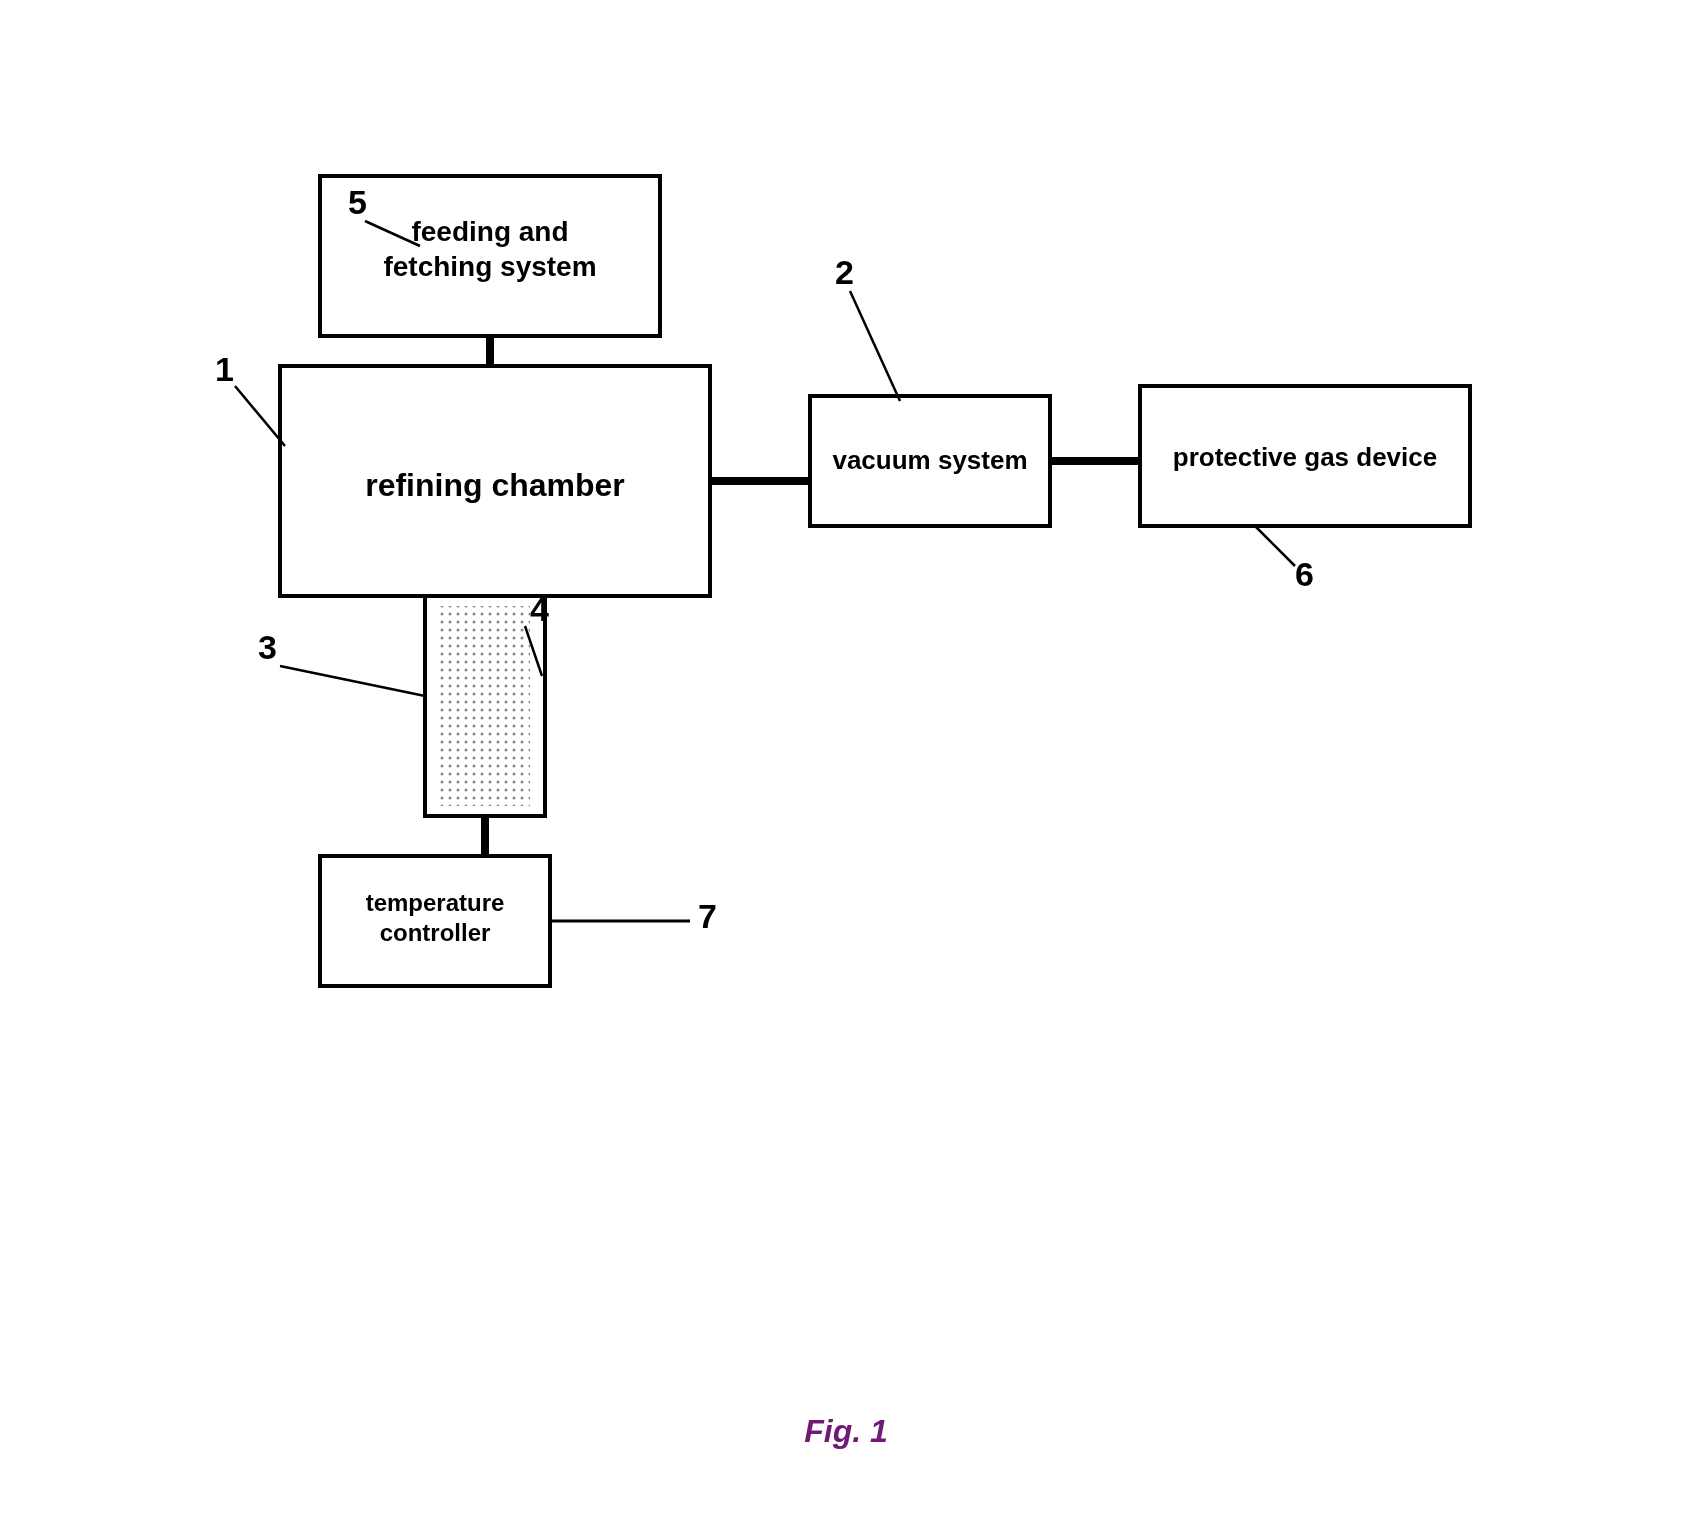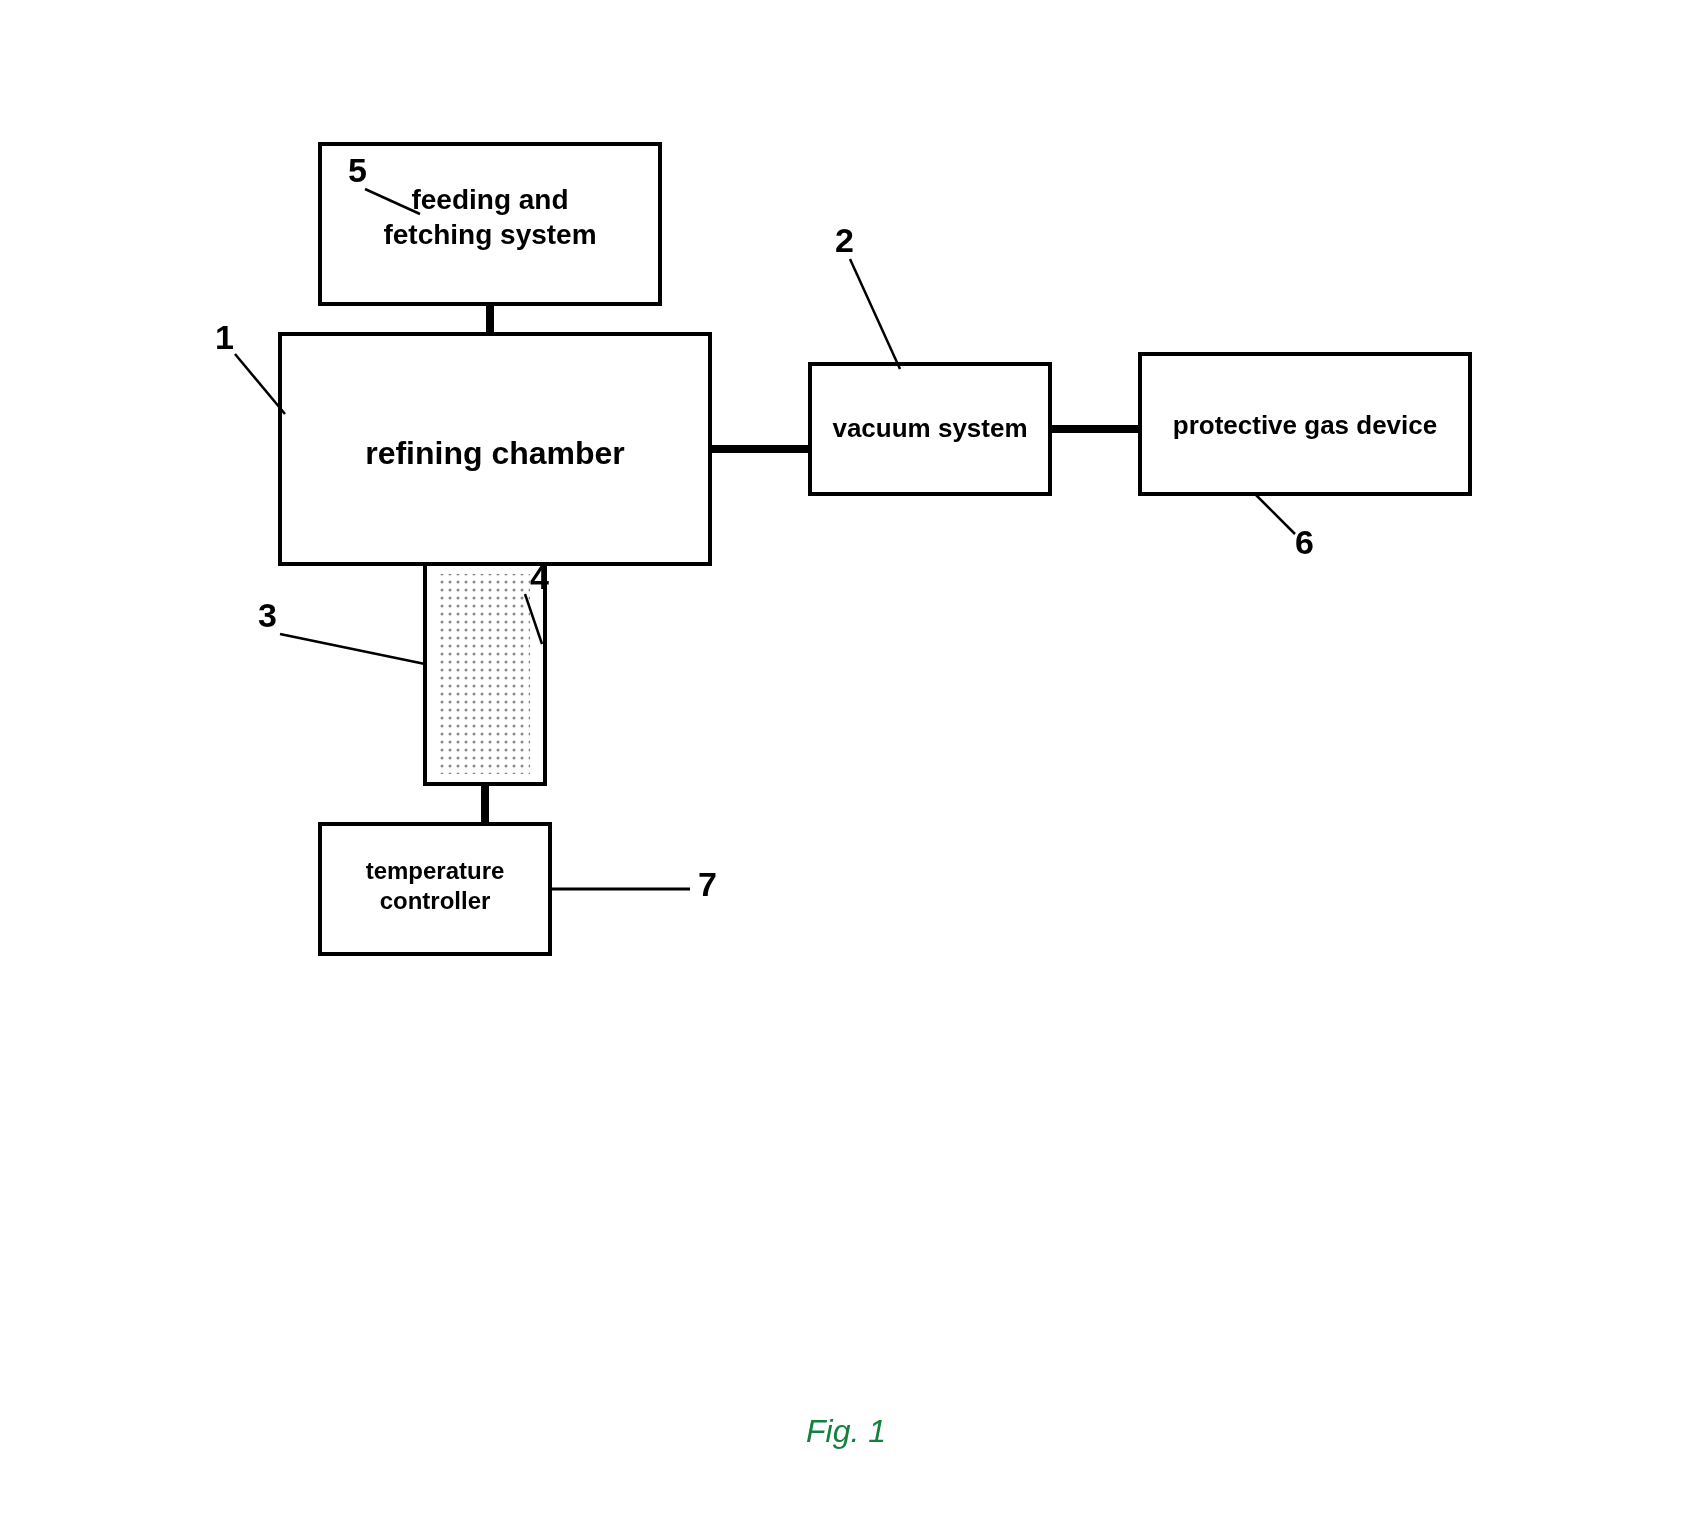--- a/index.html
+++ b/index.html
@@ -7,21 +7,21 @@
       width: 1692px;
       height: 1530px;
       background: #ffffff;
       font-family: Arial, sans-serif;
       position: relative;
       overflow: hidden;
     }
 
     .diagram-container {
       position: absolute;
-      top: 44px;
+      top: 76px;
       left: 80px;
       width: 1560px;
       height: 1350px;
     }
 
     
     .diagram-svg {
       position: absolute;
       top: 0;
       left: 0;
@@ -29,22 +29,22 @@
       height: 100%;
     }
 
     .fig-label {
       position: absolute;
       bottom: 80px;
       left: 50%;
       transform: translateX(-50%);
       font-size: 32px;
       font-style: italic;
-      font-weight: normal;
-      color: #15803d;
+      font-weight: bold;
+      color: #701a75;
     }
   </style>
 </head>
 <body>
 
 <div class="diagram-container">
   <svg class="diagram-svg" viewBox="0 0 1560 1350" xmlns="http://www.w3.org/2000/svg">
 
     <defs>
       <pattern id="dotPattern" x="0" y="0" width="8" height="8" patternUnits="userSpaceOnUse">

